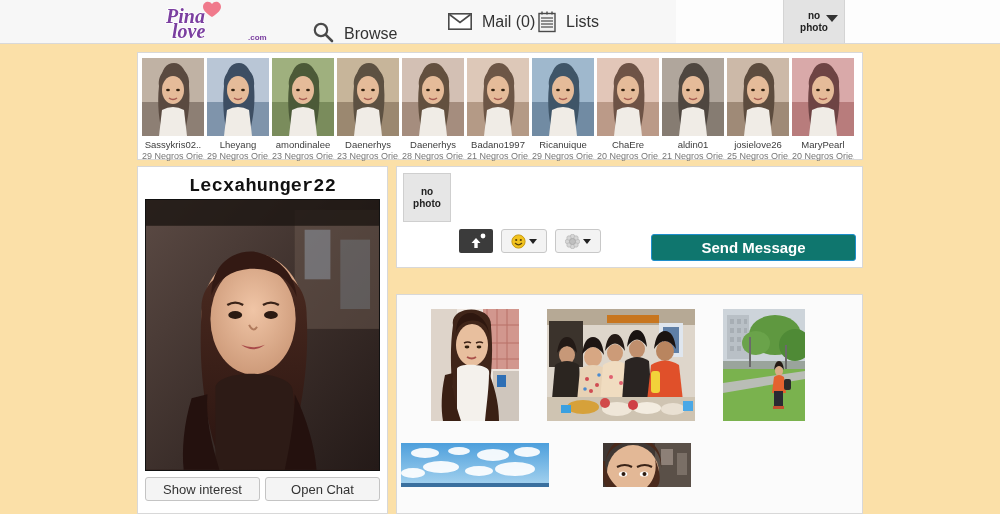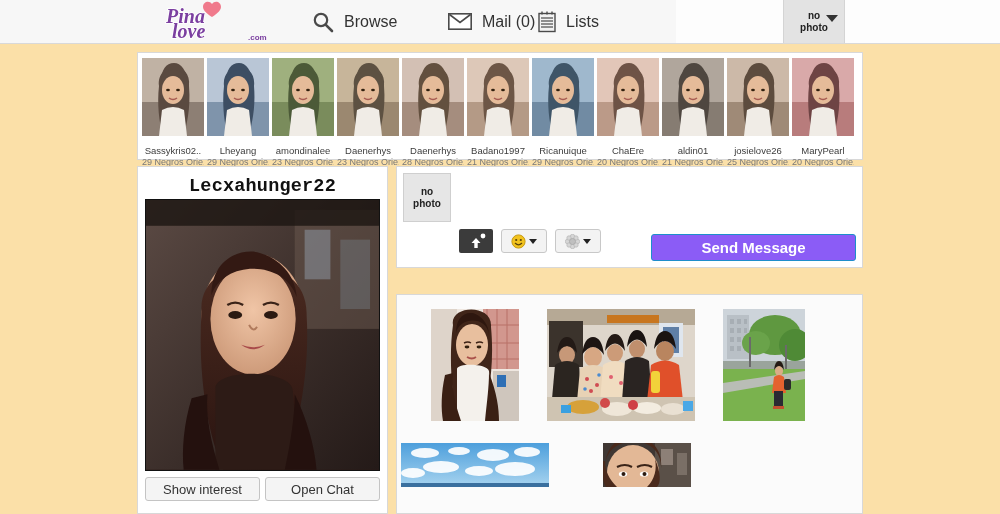--- a/index.html
+++ b/index.html
@@ -33,21 +33,21 @@
 
   .nav-item {
     position: absolute; top: 0;
     height: 43px;
     display: flex; align-items: center;
     gap: 10px;
     font-size: 16px;
     color: #3a3a3a;
     cursor: pointer;
   }
-  .nav-browse { left: 312px; }
+  .nav-browse { left: 312px; align-items: flex-end; }
   .nav-mail   { left: 448px; }
   .nav-lists  { left: 538px; justify-content: space-between; }
 
   .nav-label { font-size: 16px; color: #333; }
 
   .ico { display:inline-block; line-height:0; }
 
   .avatar-menu {
     position: absolute; left: 783px; top: 0;
     width: 62px; height: 43px;
@@ -96,21 +96,21 @@
   .thumb-img {
     width: 62px; height: 78px;
     display: block;
     background: #b9b0a6;
     overflow: hidden;
     position: relative;
   }
   .thumb-name {
     font-size: 9.5px; color: #3c3c3c;
     text-align: center;
-    margin-top: 9px;
+    margin-top: 3px;
     white-space: nowrap; overflow: hidden;
   }
   .thumb-meta {
     font-size: 9px; color: #777;
     text-align: center;
     margin-top: 1px;
     white-space: nowrap; overflow: hidden;
   }
 
   
@@ -231,21 +231,21 @@
   }
   .dd-caret {
     width: 0; height: 0;
     border-left: 4px solid transparent;
     border-right: 4px solid transparent;
     border-top: 5px solid #222;
   }
   .send-btn {
     position: absolute; right: 6px; bottom: 6px;
     width: 205px; height: 27px;
-    background: #8b5cf6;
+    background: #0f766e;
     border: 1px solid #1e8ecb;
     border-radius: 3px;
     color: #ffffff;
     font-size: 15px; font-weight: bold;
     display: flex; align-items: center; justify-content: center;
     cursor: pointer;
     box-sizing: border-box;
   }
 
   

